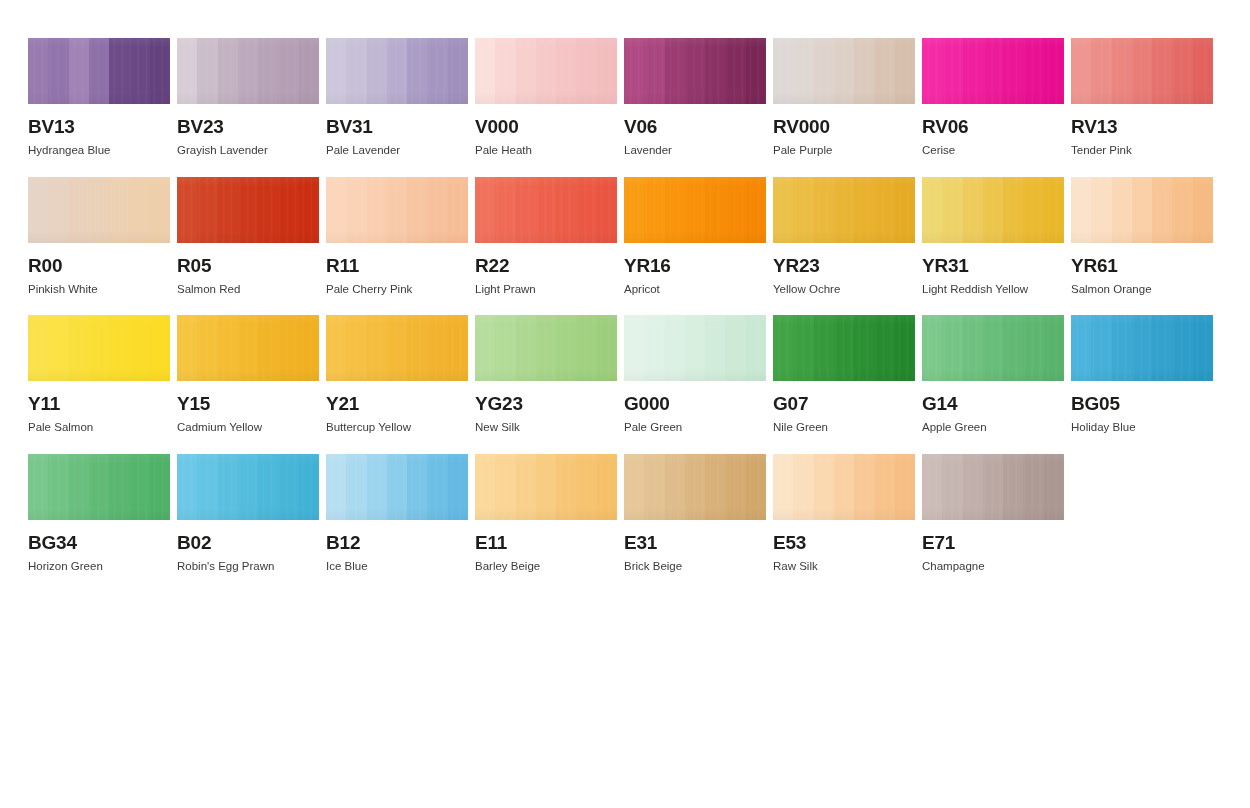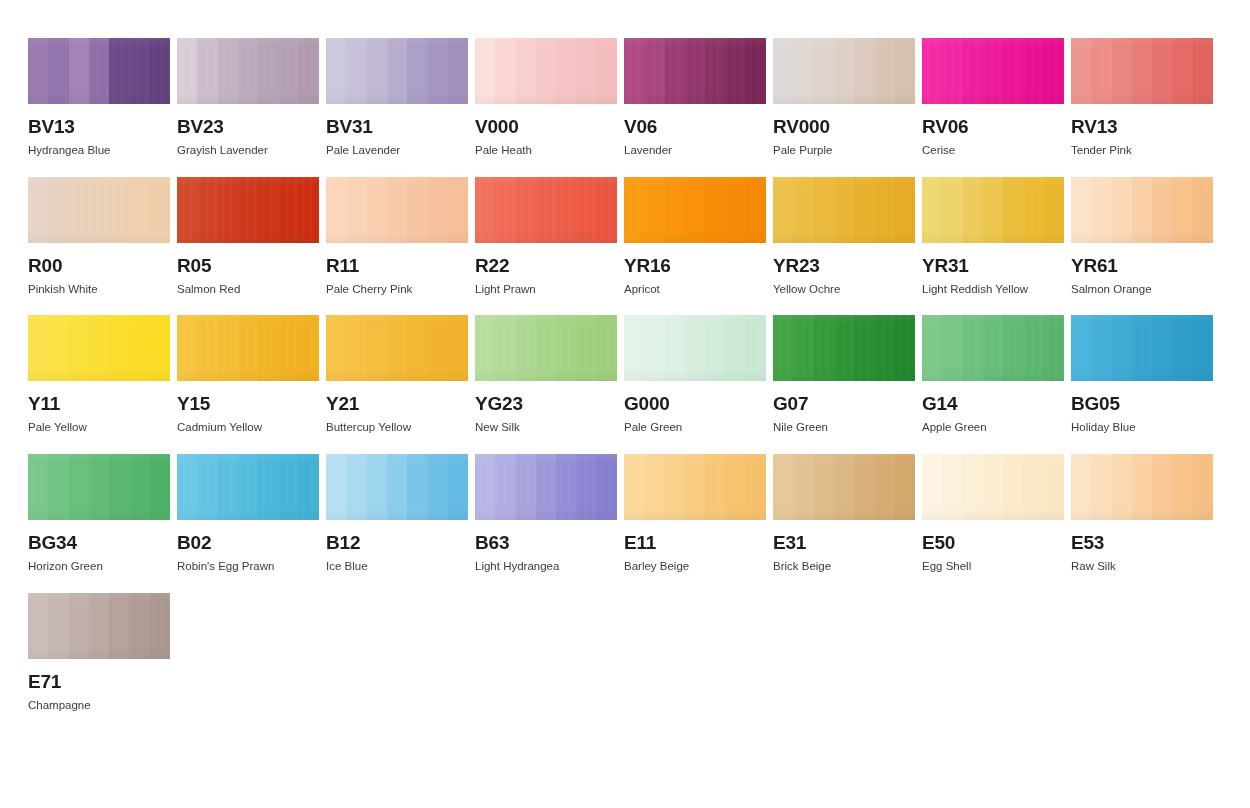--- a/index.html
+++ b/index.html
@@ -313,21 +313,21 @@
           <div class="band" style="left: 0%; width: 14.6857%; background: rgb(251, 226, 74);"></div>
           <div class="band" style="left: 14.2857%; width: 14.6857%; background: rgb(251, 225, 66);"></div>
           <div class="band" style="left: 28.5714%; width: 14.6857%; background: rgb(251, 223, 58);"></div>
           <div class="band" style="left: 42.8571%; width: 14.6857%; background: rgb(251, 222, 51);"></div>
           <div class="band" style="left: 57.1429%; width: 14.6857%; background: rgb(251, 221, 45);"></div>
           <div class="band" style="left: 71.4286%; width: 14.6857%; background: rgb(251, 220, 40);"></div>
           <div class="band" style="left: 85.7143%; width: 14.6857%; background: rgb(251, 219, 36);"></div>
           <div class="texture"></div>
         </div>
         <div class="swatch-code">Y11</div>
-        <div class="swatch-name">Pale Yellow</div>
+        <div class="swatch-name">Pale Salmon</div>
       </div>
       <div class="swatch-cell">
         <div class="swatch-chip">
           <div class="band" style="left: 0%; width: 14.6857%; background: rgb(246, 197, 64);"></div>
           <div class="band" style="left: 14.2857%; width: 14.6857%; background: rgb(245, 193, 57);"></div>
           <div class="band" style="left: 28.5714%; width: 14.6857%; background: rgb(244, 189, 51);"></div>
           <div class="band" style="left: 42.8571%; width: 14.6857%; background: rgb(243, 185, 45);"></div>
           <div class="band" style="left: 57.1429%; width: 14.6857%; background: rgb(242, 181, 40);"></div>
           <div class="band" style="left: 71.4286%; width: 14.6857%; background: rgb(241, 178, 36);"></div>
           <div class="band" style="left: 85.7143%; width: 14.6857%; background: rgb(240, 176, 33);"></div>
@@ -457,34 +457,20 @@
           <div class="band" style="left: 57.1429%; width: 14.6857%; background: rgb(122, 197, 232);"></div>
           <div class="band" style="left: 71.4286%; width: 14.6857%; background: rgb(109, 191, 229);"></div>
           <div class="band" style="left: 85.7143%; width: 14.6857%; background: rgb(99, 186, 227);"></div>
           <div class="texture"></div>
         </div>
         <div class="swatch-code">B12</div>
         <div class="swatch-name">Ice Blue</div>
       </div>
       <div class="swatch-cell">
         <div class="swatch-chip">
-          <div class="band" style="left: 0%; width: 14.6857%; background: rgb(184, 182, 228);"></div>
-          <div class="band" style="left: 14.2857%; width: 14.6857%; background: rgb(176, 173, 225);"></div>
-          <div class="band" style="left: 28.5714%; width: 14.6857%; background: rgb(167, 163, 221);"></div>
-          <div class="band" style="left: 42.8571%; width: 14.6857%; background: rgb(157, 153, 217);"></div>
-          <div class="band" style="left: 57.1429%; width: 14.6857%; background: rgb(147, 142, 213);"></div>
-          <div class="band" style="left: 71.4286%; width: 14.6857%; background: rgb(140, 134, 210);"></div>
-          <div class="band" style="left: 85.7143%; width: 14.6857%; background: rgb(134, 128, 207);"></div>
-          <div class="texture"></div>
-        </div>
-        <div class="swatch-code">B63</div>
-        <div class="swatch-name">Light Hydrangea</div>
-      </div>
-      <div class="swatch-cell">
-        <div class="swatch-chip">
           <div class="band" style="left: 0%; width: 14.6857%; background: rgb(251, 217, 156);"></div>
           <div class="band" style="left: 14.2857%; width: 14.6857%; background: rgb(250, 213, 148);"></div>
           <div class="band" style="left: 28.5714%; width: 14.6857%; background: rgb(249, 209, 139);"></div>
           <div class="band" style="left: 42.8571%; width: 14.6857%; background: rgb(248, 204, 129);"></div>
           <div class="band" style="left: 57.1429%; width: 14.6857%; background: rgb(247, 199, 119);"></div>
           <div class="band" style="left: 71.4286%; width: 14.6857%; background: rgb(246, 195, 111);"></div>
           <div class="band" style="left: 85.7143%; width: 14.6857%; background: rgb(245, 192, 105);"></div>
           <div class="texture"></div>
         </div>
         <div class="swatch-code">E11</div>
@@ -499,34 +485,20 @@
           <div class="band" style="left: 57.1429%; width: 14.6857%; background: rgb(216, 176, 121);"></div>
           <div class="band" style="left: 71.4286%; width: 14.6857%; background: rgb(213, 171, 114);"></div>
           <div class="band" style="left: 85.7143%; width: 14.6857%; background: rgb(210, 167, 108);"></div>
           <div class="texture"></div>
         </div>
         <div class="swatch-code">E31</div>
         <div class="swatch-name">Brick Beige</div>
       </div>
       <div class="swatch-cell">
         <div class="swatch-chip">
-          <div class="band" style="left: 0%; width: 14.6857%; background: rgb(253, 243, 226);"></div>
-          <div class="band" style="left: 14.2857%; width: 14.6857%; background: rgb(253, 241, 221);"></div>
-          <div class="band" style="left: 28.5714%; width: 14.6857%; background: rgb(252, 239, 215);"></div>
-          <div class="band" style="left: 42.8571%; width: 14.6857%; background: rgb(252, 237, 209);"></div>
-          <div class="band" style="left: 57.1429%; width: 14.6857%; background: rgb(251, 234, 203);"></div>
-          <div class="band" style="left: 71.4286%; width: 14.6857%; background: rgb(251, 232, 198);"></div>
-          <div class="band" style="left: 85.7143%; width: 14.6857%; background: rgb(250, 230, 194);"></div>
-          <div class="texture"></div>
-        </div>
-        <div class="swatch-code">E50</div>
-        <div class="swatch-name">Egg Shell</div>
-      </div>
-      <div class="swatch-cell">
-        <div class="swatch-chip">
           <div class="band" style="left: 0%; width: 14.6857%; background: rgb(251, 227, 198);"></div>
           <div class="band" style="left: 14.2857%; width: 14.6857%; background: rgb(251, 222, 188);"></div>
           <div class="band" style="left: 28.5714%; width: 14.6857%; background: rgb(250, 216, 176);"></div>
           <div class="band" style="left: 42.8571%; width: 14.6857%; background: rgb(249, 209, 163);"></div>
           <div class="band" style="left: 57.1429%; width: 14.6857%; background: rgb(248, 201, 150);"></div>
           <div class="band" style="left: 71.4286%; width: 14.6857%; background: rgb(247, 195, 139);"></div>
           <div class="band" style="left: 85.7143%; width: 14.6857%; background: rgb(246, 190, 131);"></div>
           <div class="texture"></div>
         </div>
         <div class="swatch-code">E53</div>

